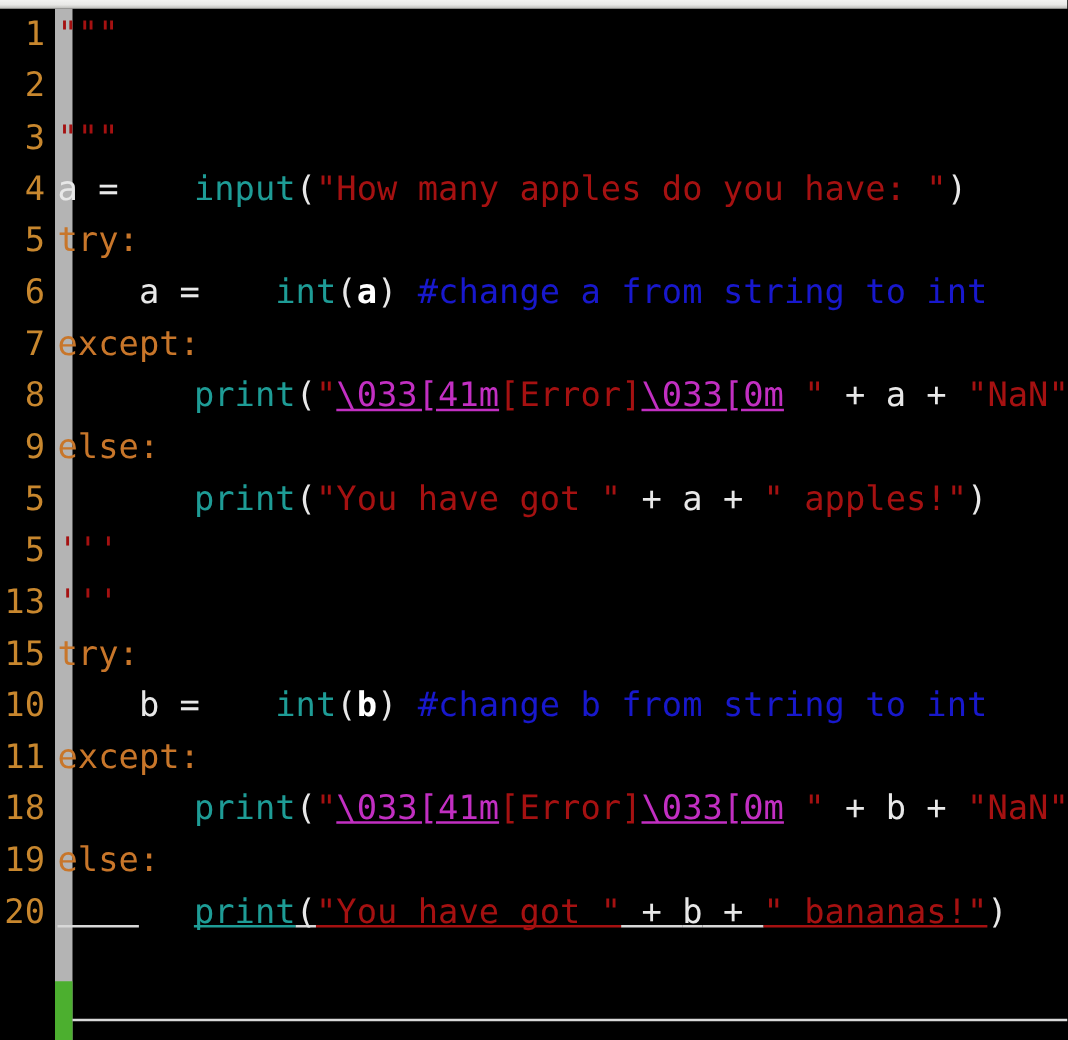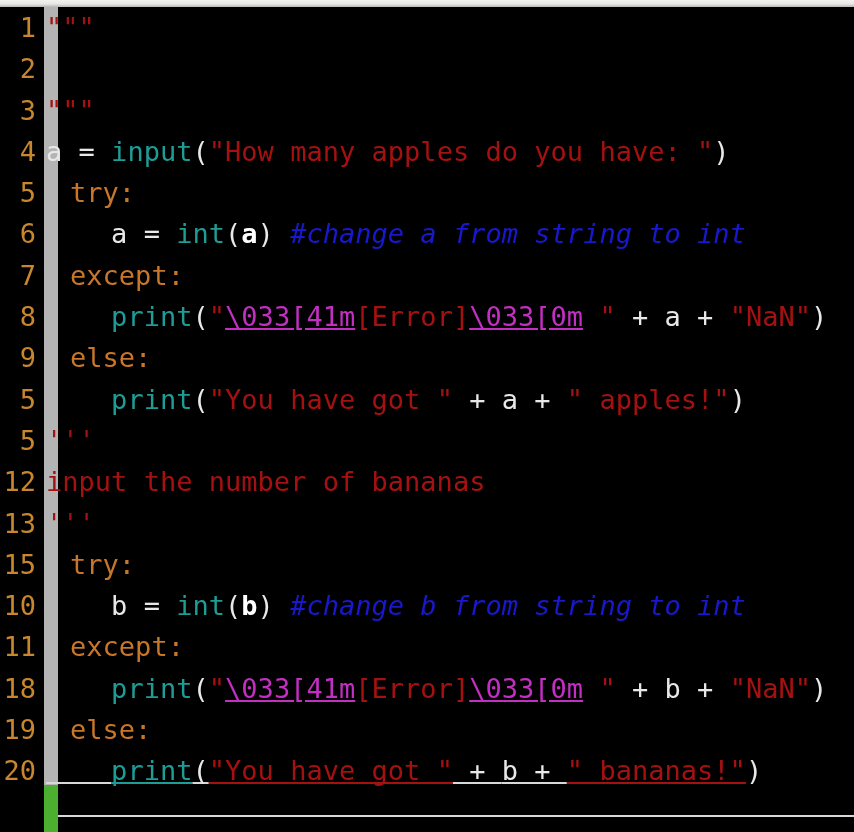--- a/index.html
+++ b/index.html
@@ -80,24 +80,24 @@
     position: absolute;
     left: 46px;
     top: 0;
     font-size: 27px;
     line-height: 41.3px;
     letter-spacing: 0.02px;
   }
 
   
   .t-str      { color: #a51111; }
-  .t-kw       { color: #c8762a; margin-left: 24px; }
-  .t-fn       { color: #1e9c96; }
+  .t-kw       { color: #c8762a; }
+  .t-fn       { color: #1e9c96; margin-left: 44px; }
   .t-plain    { color: #e8e8e8; }
-  .t-comment  { color: #1818cc; font-style: italic; }
+  .t-comment  { color: #1818cc; }
   .t-esc      { color: #c22fc2; text-decoration: underline; }
   .t-bold     { color: #ffffff; font-weight: bold; }
   .u-white { text-decoration: underline; text-decoration-color: #d8d8d8; text-decoration-skip-ink: none; }
   .u-red   { text-decoration: underline; text-decoration-color: #a51111; text-decoration-skip-ink: none; }
   .u-teal  { text-decoration: underline; text-decoration-color: #1e9c96; text-decoration-skip-ink: none; }
 
   #trailing-underline {
     position: absolute;
     left: 58px;
     top: 815px;
@@ -165,24 +165,20 @@
     <div class="code-line">
       <span class="lineno">5</span>
       <span class="linetext"><span>    </span><span class="t-fn">print</span><span class="t-plain">(</span><span class="t-str">"You have got "</span><span class="t-plain"> + </span><span class="t-plain">a</span><span class="t-plain"> + </span><span class="t-str">" apples!"</span><span class="t-plain">)</span></span>
     </div>
 
     <div class="code-line">
       <span class="lineno">5</span>
       <span class="linetext"><span class="t-str">'''</span></span>
     </div>
 
-    <div class="code-line">
-      <span class="lineno">12</span>
-      <span class="linetext"><span class="t-str">input the number of bananas</span></span>
-    </div>
 
     <div class="code-line">
       <span class="lineno">13</span>
       <span class="linetext"><span class="t-str">'''</span></span>
     </div>
 
 
     <div class="code-line">
       <span class="lineno">15</span>
       <span class="linetext"><span class="t-kw">try:</span></span>

